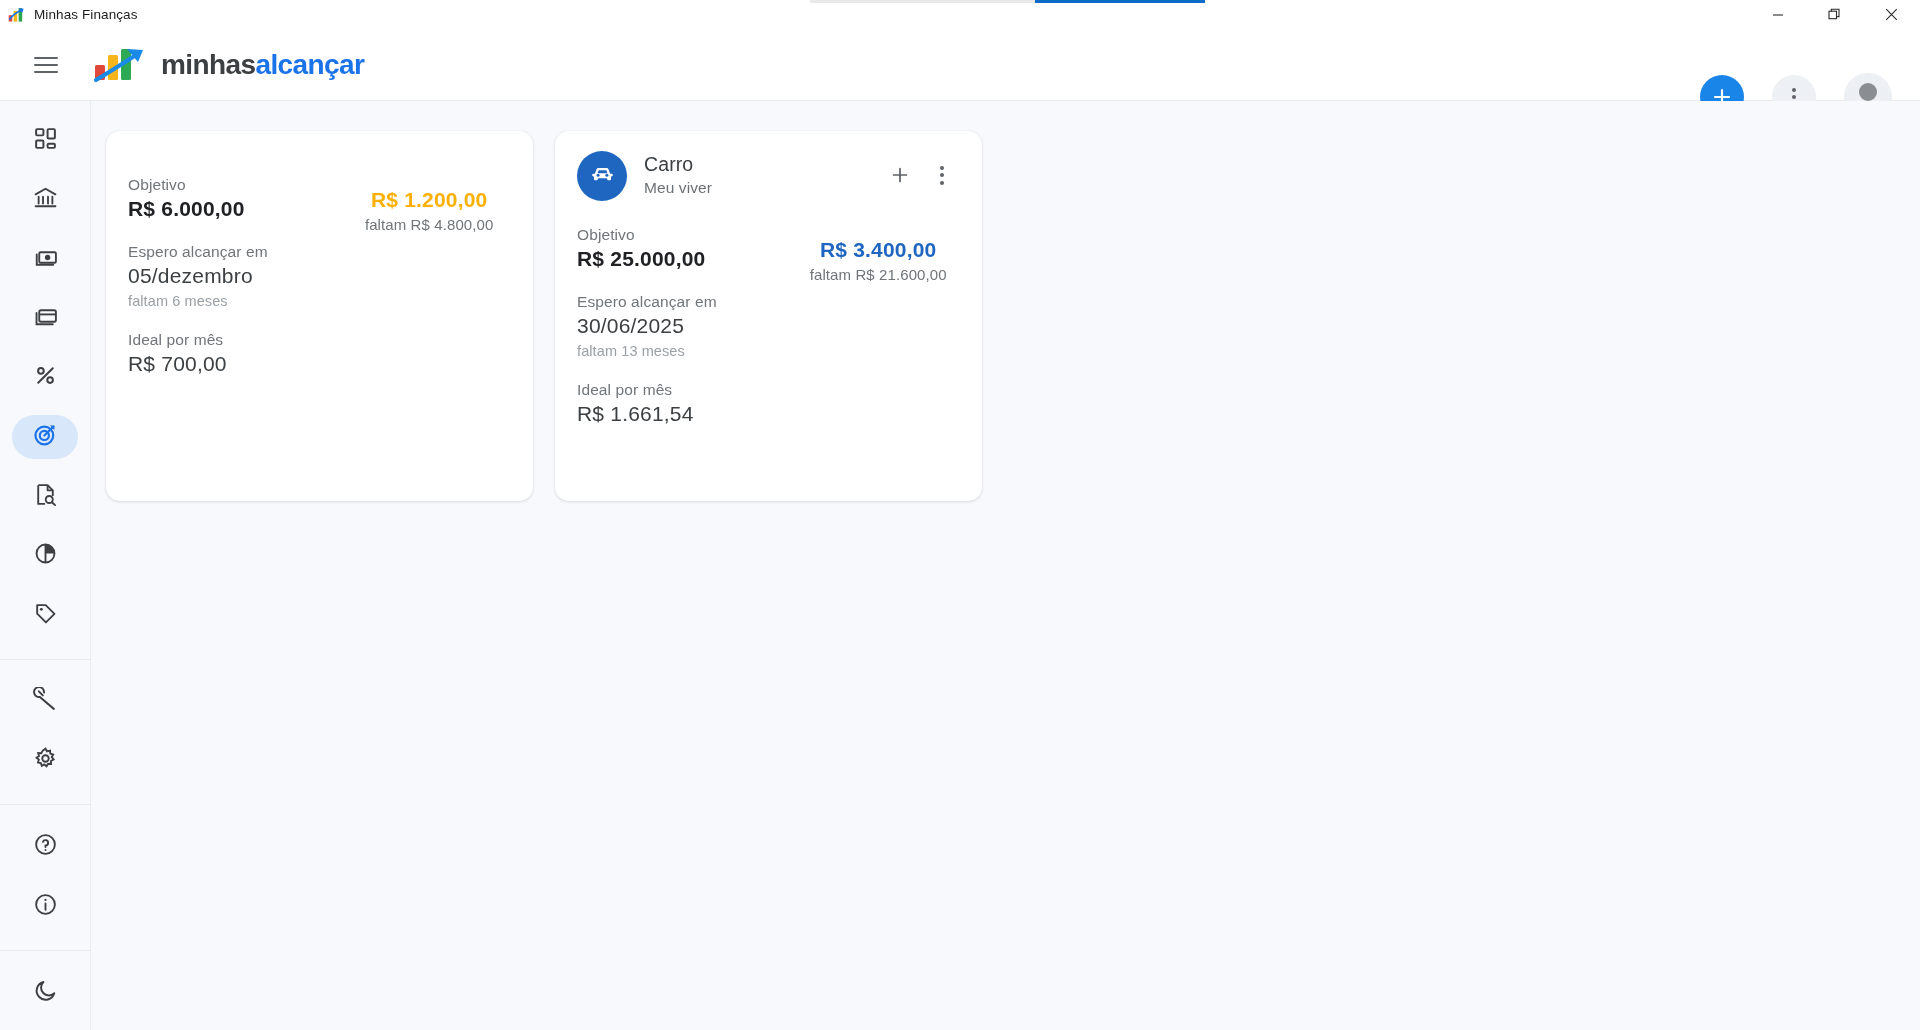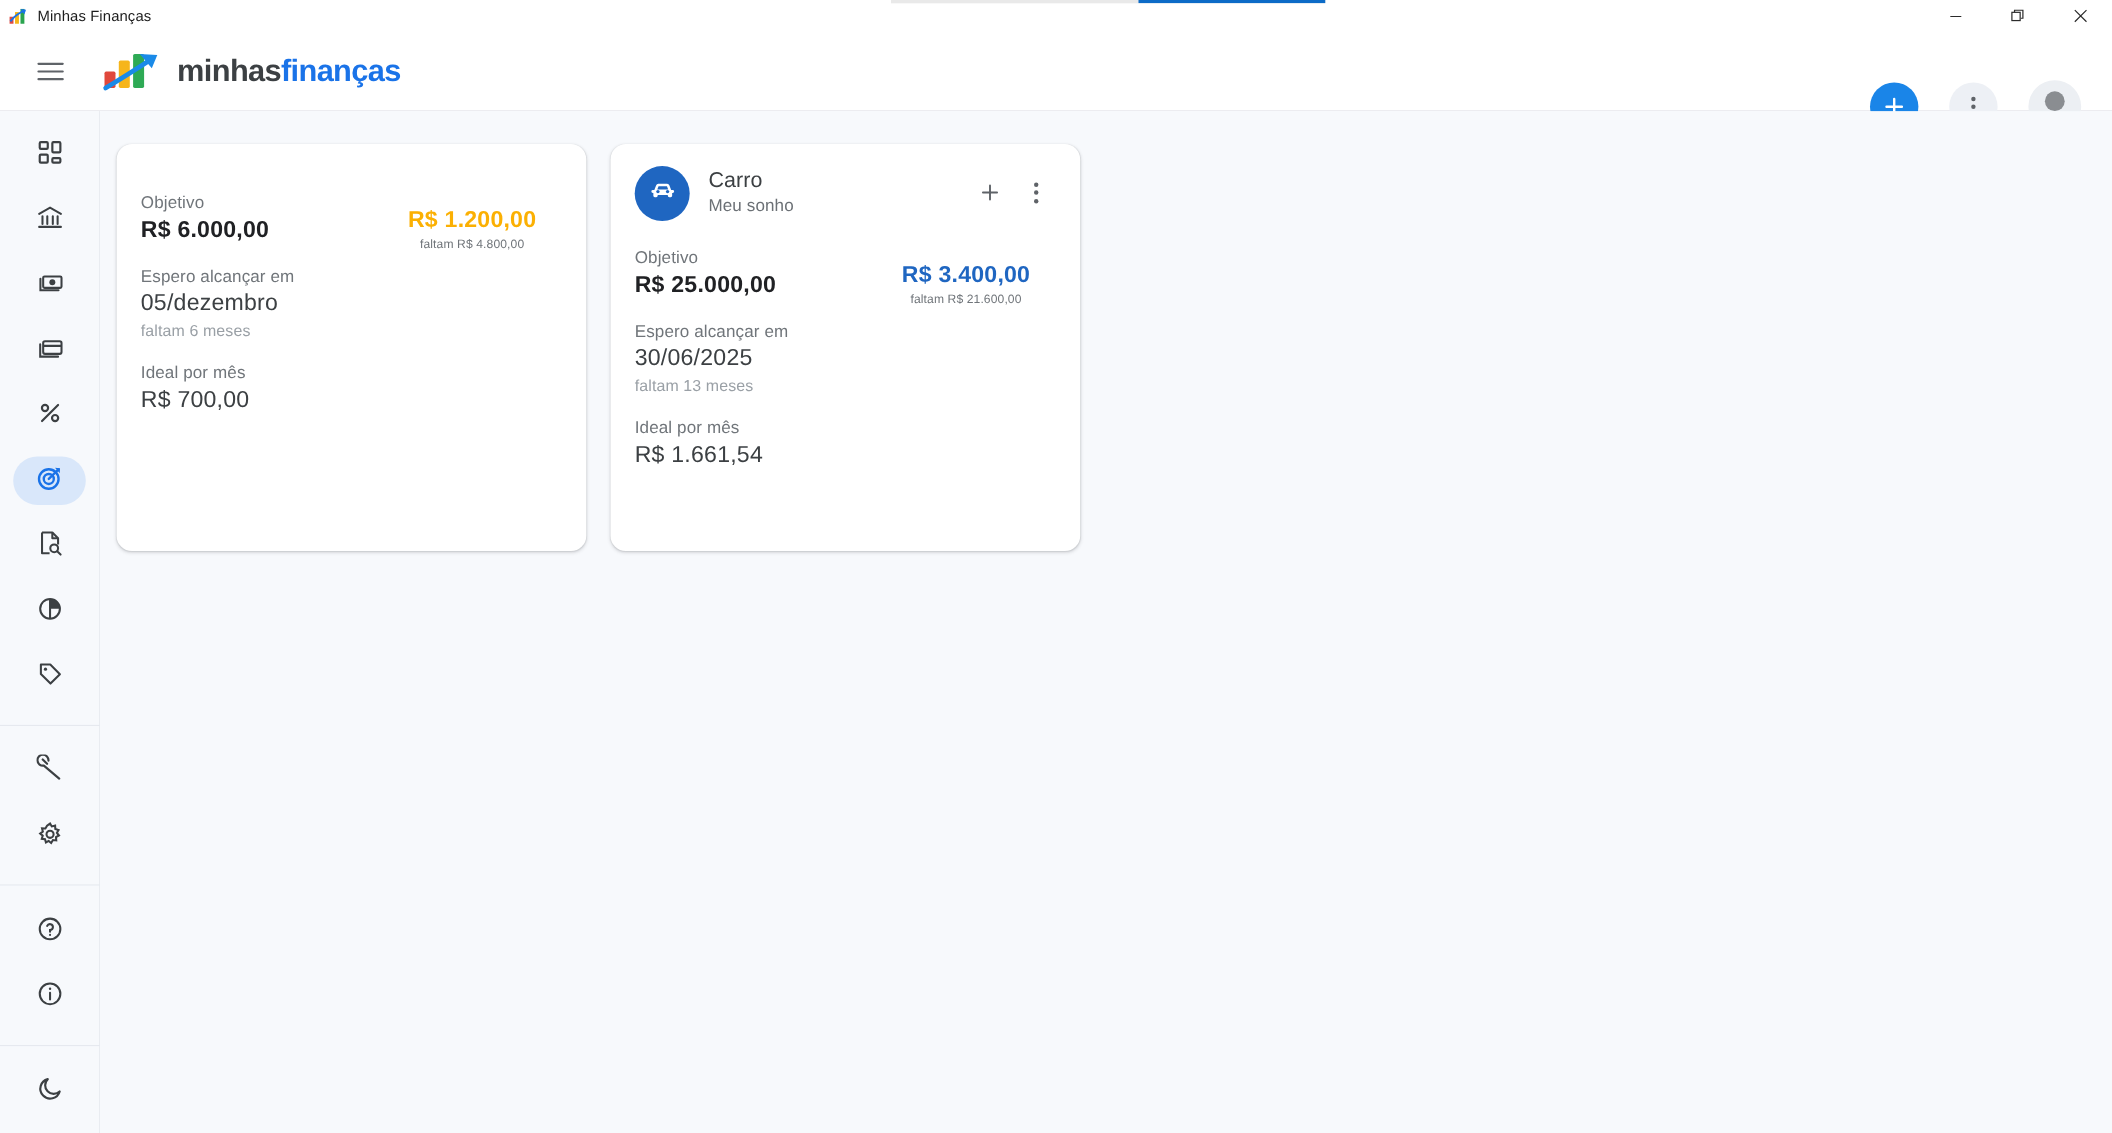--- a/index.html
+++ b/index.html
@@ -145,21 +145,21 @@
   .stat-block { margin-bottom: 22px; }
 
   .ring-area { position: relative; width: 180px; margin-left: 6px; }
   .ring { position: relative; width: 160px; height: 160px; }
   .ring .pct {
     position: absolute; inset: 0; display: flex; align-items: center; justify-content: center;
     font-size: 22px; font-weight: 700; letter-spacing: .3px;
   }
   .ring-caption { text-align: center; width: 160px; margin-top: 12px; }
   .ring-amount { font-size: 21px; font-weight: 700; letter-spacing: .2px; }
-  .ring-remaining { font-size: 11px; color: #70757a; margin-top: 4px; letter-spacing: .1px; }
+  .ring-remaining { font-size: 15px; color: #70757a; margin-top: 4px; letter-spacing: .1px; }
 </style>
 </head>
 <body>
 
 <div class="titlebar">
   <div class="tb-left">
     <span class="tb-appicon">
       <svg width="17" height="17" viewBox="0 0 24 24">
         <rect x="1" y="13" width="5" height="9" fill="#e04a3f"></rect>
         <rect x="8" y="7" width="5" height="15" fill="#f5b61a"></rect>
@@ -205,21 +205,21 @@
     <span class="brand-logo">
       <svg width="56" height="42" viewBox="0 0 56 42">
         <rect x="4" y="21" width="10" height="15" rx="1.5" fill="#e0483c"></rect>
         <rect x="17" y="11" width="10" height="25" rx="1.5" fill="#f6b51b"></rect>
         <rect x="30" y="5" width="10" height="31" rx="1.5" fill="#2eaa55"></rect>
         <path d="M5 36 Q22 26 48 9" stroke="#1a8ae8" stroke-width="4.2" fill="none" stroke-linecap="round"></path>
         <path d="M36 5 L52 6 L47 18 Z" fill="#1a8ae8"></path>
       </svg>
     </span>
     <span class="brand-text">
-      <span class="a">minhas</span><span class="b">finanças</span>
+      <span class="a">minhas</span><span class="b">alcançar</span>
     </span>
   </div>
 
 
   <button class="fab">
     <svg width="24" height="24" viewBox="0 0 24 24" stroke="#ffffff" stroke-width="2.2" stroke-linecap="round">
       <path d="M12 5 V19 M5 12 H19"></path>
     </svg>
   </button>
 
@@ -423,21 +423,21 @@
             <svg width="27" height="27" viewBox="0 0 24 24" fill="#ffffff">
               <path d="M5.2 11.3 L6.6 7.6 A2 2 0 0 1 8.5 6.3 H15.5 A2 2 0 0 1 17.4 7.6 L18.8 11.3 H20 A1.2 1.2 0 0 1 20 13.7 H19.6 V16 A1.2 1.2 0 0 1 18.4 17.2 H17.3 A1.2 1.2 0 0 1 16.1 16 V15.4 H7.9 V16 A1.2 1.2 0 0 1 6.7 17.2 H5.6 A1.2 1.2 0 0 1 4.4 16 V13.7 H4 A1.2 1.2 0 0 1 4 11.3 Z"></path>
               <circle cx="8.1" cy="12.6" r="1.35" fill="#1f66c1"></circle>
               <circle cx="15.9" cy="12.6" r="1.35" fill="#1f66c1"></circle>
               <path d="M7.6 10.9 L8.6 8.3 H15.4 L16.4 10.9 Z" fill="#1f66c1"></path>
             </svg>
           </span>
         </div>
         <div class="card-titles">
           <div class="card-title">Carro</div>
-          <div class="card-sub">Meu sonho</div>
+          <div class="card-sub">Meu viver</div>
         </div>
         <div class="card-actions">
           <button class="icon-btn">
             <svg width="22" height="22" viewBox="0 0 24 24" stroke="currentColor" stroke-width="1.9" stroke-linecap="round">
                 <path d="M12 5 V19 M5 12 H19"></path>
               </svg>
           </button>
           <button class="icon-btn">
             <span class="dot3">
                 <i></i>

